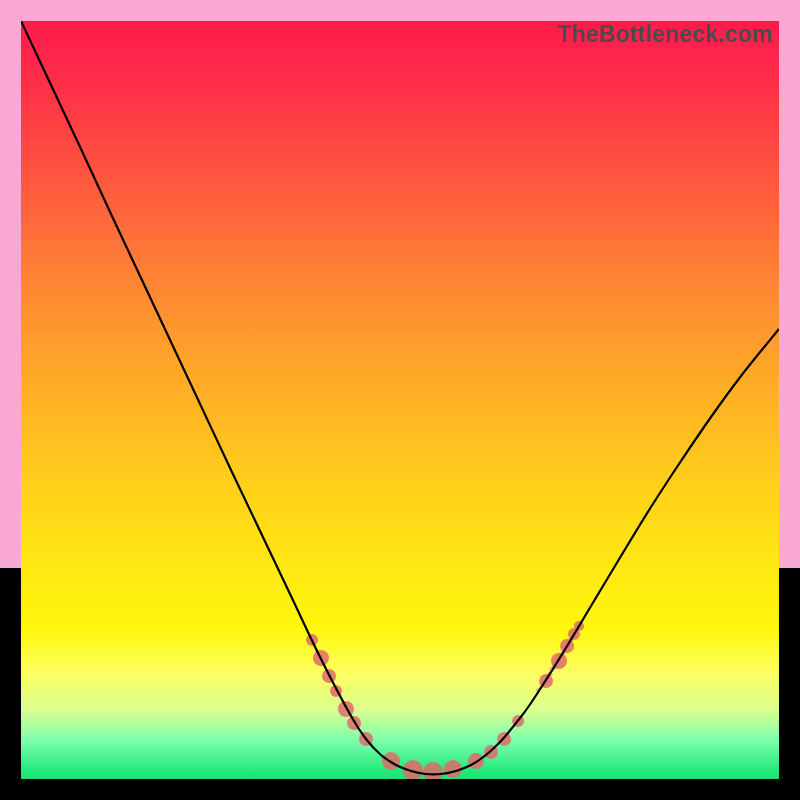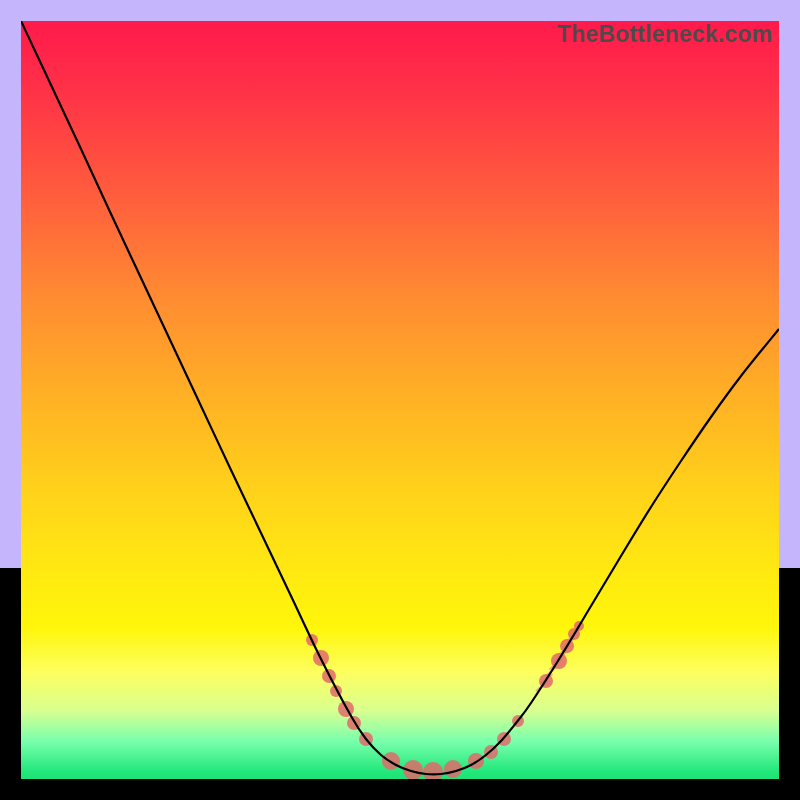--- a/index.html
+++ b/index.html
@@ -1,21 +1,21 @@
 <!DOCTYPE html>
 <html><head>
 <meta charset="utf-8">
 <style>
   * { margin: 0; padding: 0; box-sizing: border-box; }
   html, body { width: 800px; height: 800px; overflow: hidden; background: #000; }
   .frame {
     position: absolute;
     left: 0; top: 0;
     width: 800px; height: 568px;
-    background: #c4b5fd;
+    background: #f9a8d4;
   }
   .plot {
     position: absolute;
     left: 21px; top: 21px;
     width: 758px; height: 758px;
   }
   .gradient {
     position: absolute;
     left: 0; top: 0; right: 0; bottom: 0;
     background: linear-gradient(to bottom,

